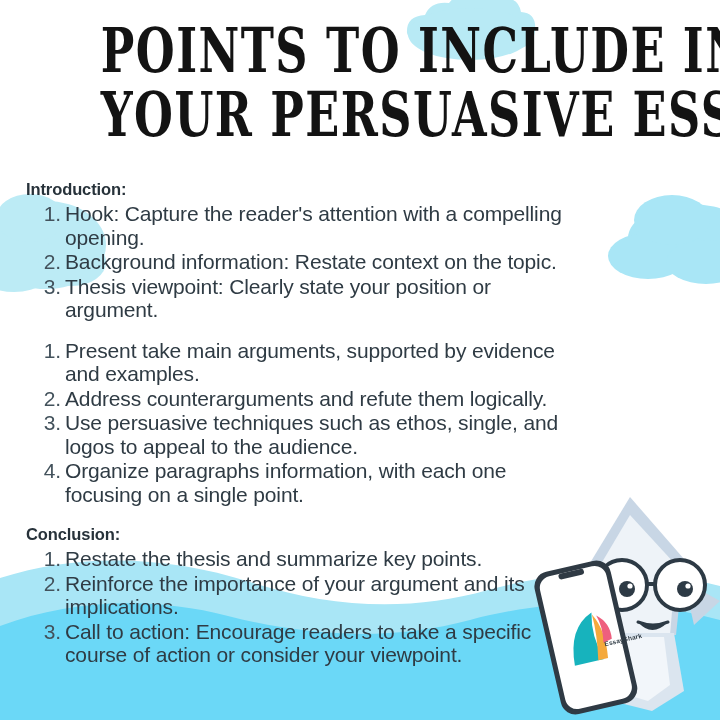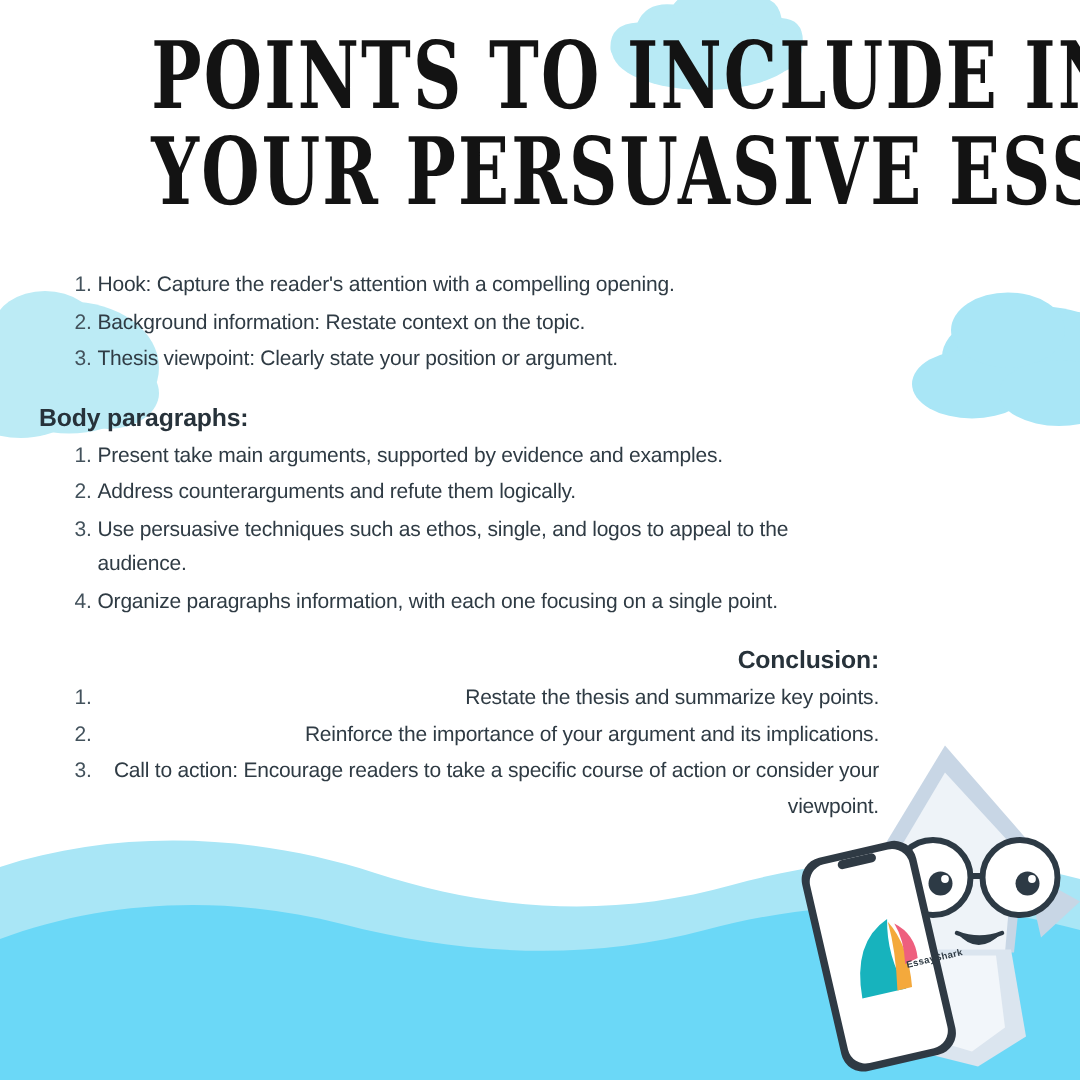--- a/index.html
+++ b/index.html
@@ -56,44 +56,44 @@
 
   
   .content {
     position: absolute;
     left: 26px;
     top: 178px;
     width: 560px;
     z-index: 3;
   }
   .section { margin-bottom: 17px; }
-  .section:last-child { margin-bottom: 0; text-align: right; }
+  .section:last-child { margin-bottom: 0; }
 
   .section-heading {
     font-size: 16.5px;
     font-weight: 700;
     color: #27323a;
     line-height: 22px;
     margin: 0 0 2px 0;
     letter-spacing: -0.1px;
   }
 
   ol.points {
     margin: 0;
     padding: 0 0 0 39px;
     list-style: none;
     counter-reset: pt;
   }
   ol.points > li {
     counter-increment: pt;
     position: relative;
-    font-size: 14px;
+    font-size: 21px;
     line-height: 23.5px;
     color: #2f3b44;
-    margin: 0 0 1px 0;
+    margin: 0 17px 1px 0;
     letter-spacing: -0.15px;
   }
   ol.points > li::before {
     content: counter(pt) ".";
     position: absolute;
     left: -23px;
     width: 19px;
     text-align: right;
     color: #43525c;
   }
@@ -151,29 +151,29 @@
   </svg>
 
   <div class="title-block">
     <span class="title-line title-line-1">Points To Include In</span>
     <span class="title-line title-line-2">Your Persuasive Essay</span>
   </div>
 
   <div class="content">
 
     <div class="section">
+      <h2 class="section-heading">Introduction:</h2>
       <ol class="points">
         <li>Hook: Capture the reader's attention with a compelling opening.</li>
         <li>Background information: Restate context on the topic.</li>
         <li>Thesis viewpoint: Clearly state your position or argument.</li>
       </ol>
     </div>
 
     <div class="section">
-      <h2 class="section-heading">Body paragraphs:</h2>
       <ol class="points">
         <li>Present take main arguments, supported by evidence and examples.</li>
         <li>Address counterarguments and refute them logically.</li>
         <li>Use persuasive techniques such as ethos, single, and logos to appeal to the audience.</li>
         <li>Organize paragraphs information, with each one focusing on a single point.</li>
       </ol>
     </div>
 
     <div class="section">
       <h2 class="section-heading">Conclusion:</h2>

